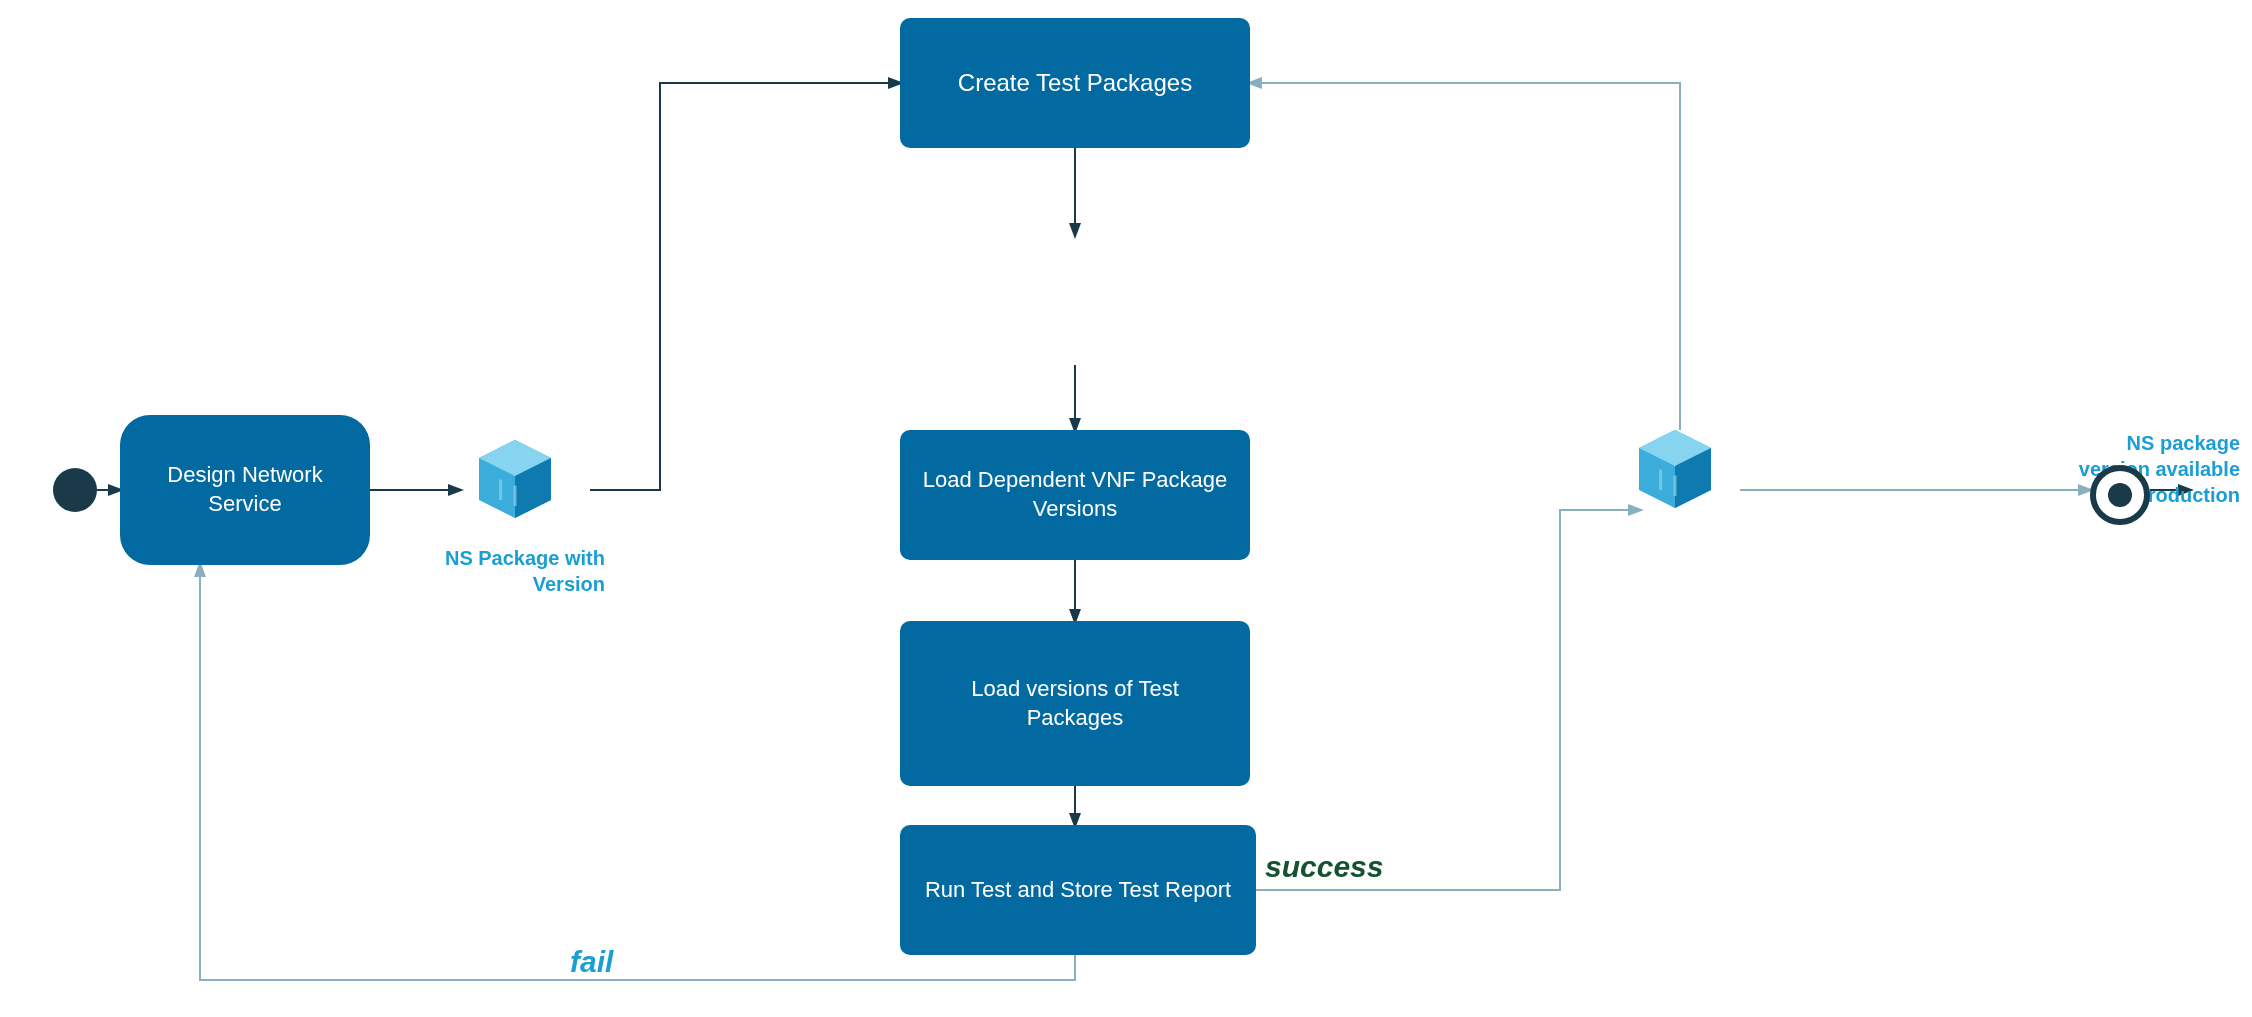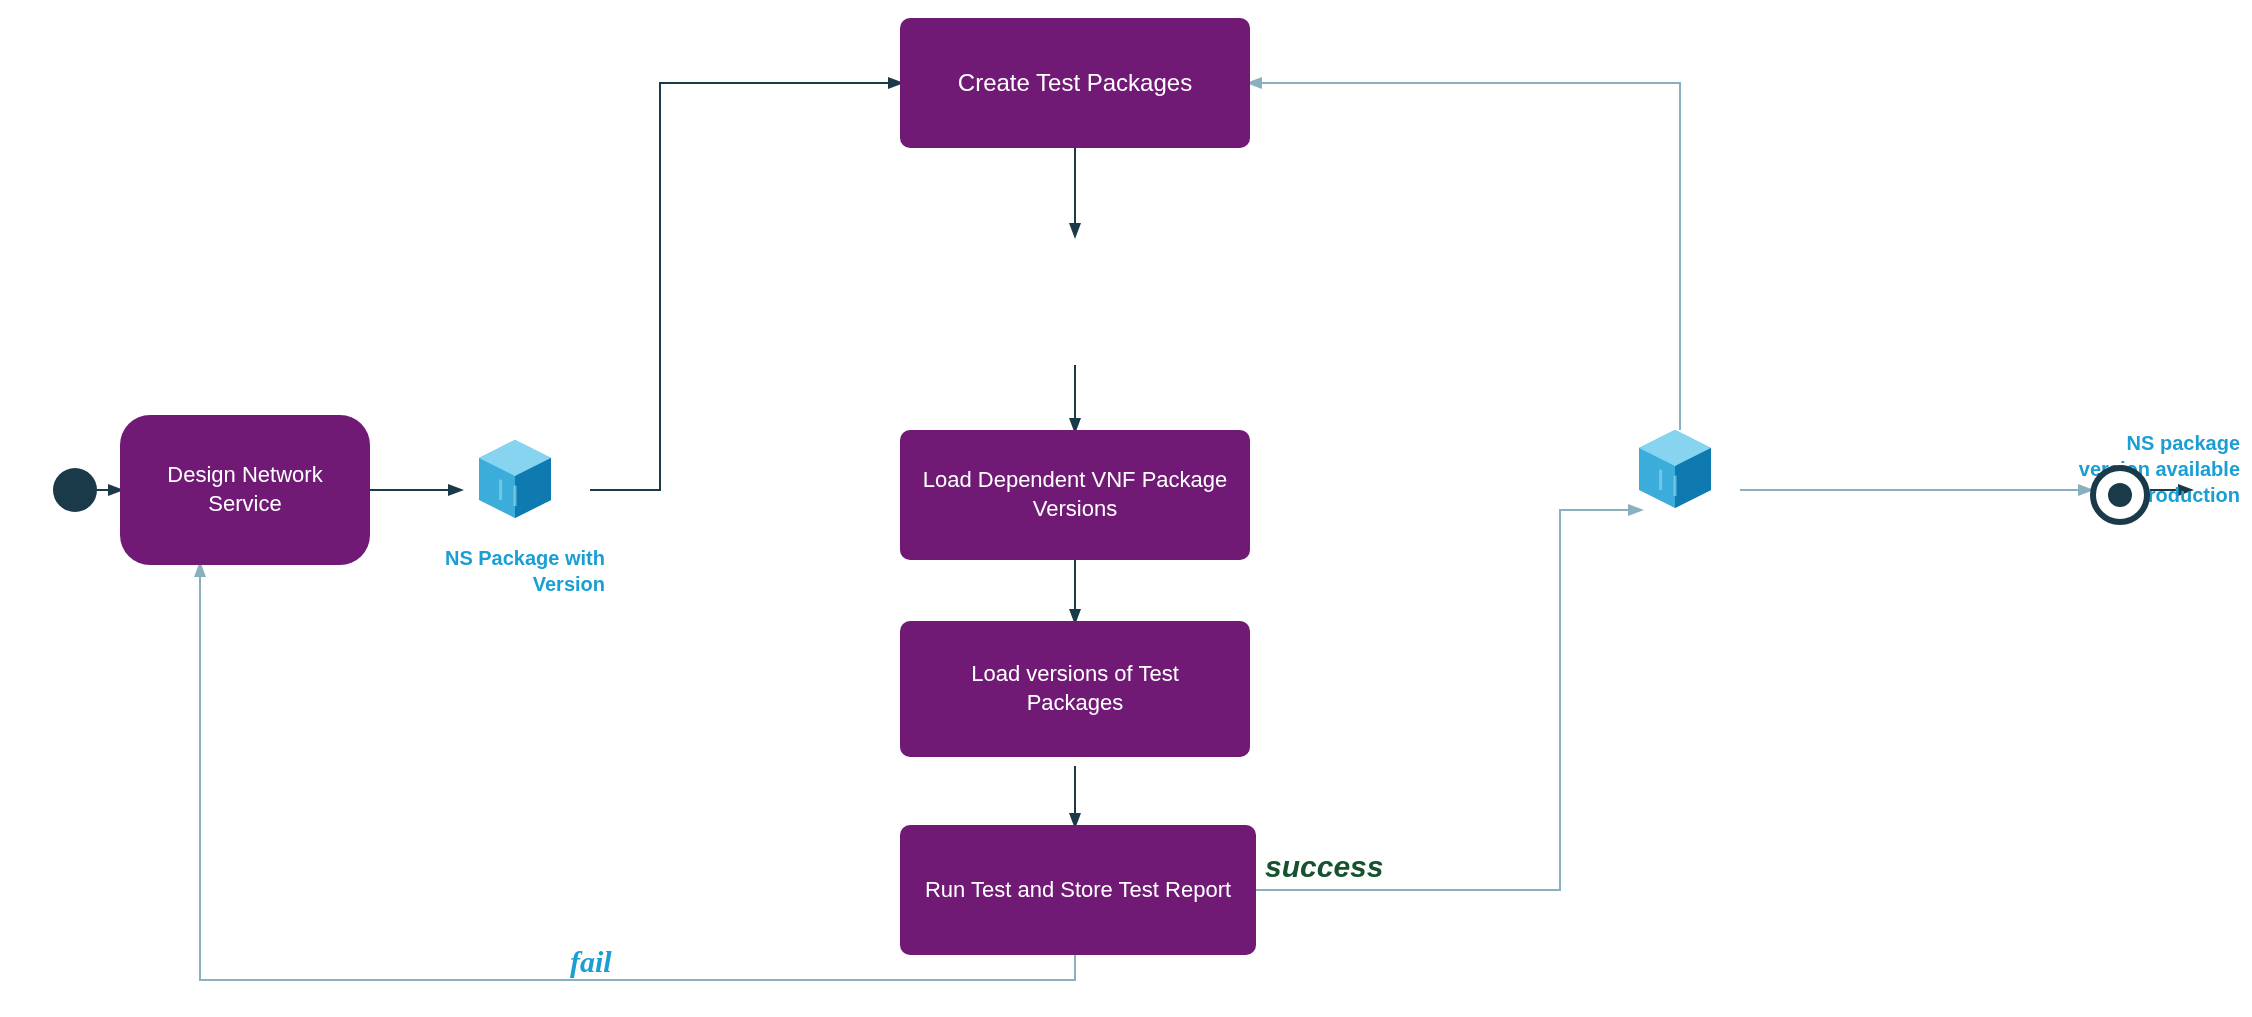--- a/index.html
+++ b/index.html
@@ -18,21 +18,21 @@
     }
     svg#lines {
       position: absolute;
       top: 0; left: 0;
       width: 2252px;
       height: 1017px;
       pointer-events: none;
     }
     .node-box {
       position: absolute;
-      background: #701a75;
+      background: #0369a1;
       color: #fff;
       border-radius: 10px;
       display: flex;
       align-items: center;
       justify-content: center;
       text-align: center;
       font-size: 22px;
       font-weight: 500;
       line-height: 1.3;
       padding: 16px 20px;
@@ -148,21 +148,21 @@
 
   <div class="node-box" style="left:900px; top:18px; width:350px; height:130px; font-size:24px;">
     Create Test Packages
   </div>
 
 
   <div class="node-box" style="left:900px; top:430px; width:350px; height:130px; font-size:22px;">
     Load Dependent VNF Package Versions
   </div>
 
-  <div class="node-box" style="left:900px; top:621px; width:350px; height:136px; font-size:22px;">
+  <div class="node-box" style="left:900px; top:621px; width:350px; height:165px; font-size:22px;">
     Load versions of Test Packages
   </div>
 
   <div class="node-box" style="left:900px; top:825px; width:356px; height:130px; font-size:22px;">
     Run Test and Store Test Report
   </div>
 
   <div class="box-icon" style="left:1610px; top:400px; width:130px; height:120px;">
     <svg viewBox="0 0 100 100" width="130" height="120">
       <polygon points="20,40 50,25 80,40 80,75 50,90 20,75" fill="#1a9ed4" opacity="0.85"></polygon>
@@ -179,17 +179,17 @@
   <div class="artifact-label" style="left:2040px; top:430px; width:200px; font-size:20px;">
     NS package<br>version available<br>in production
   </div>
 
   <div class="node-circle-end" style="left:2090px; top:465px;"></div>
 
   <div class="flow-label" style="left:1265px; top:850px; color:#14532d; font-size:30px; font-style:italic; font-weight:700;">
     success
   </div>
 
-  <div class="flow-label" style="left:570px; top:945px; color:#1a9ed4; font-size:30px; font-style:italic; font-weight:700;font-family:Liberation Serif, serif;">
+  <div class="flow-label" style="left:570px; top:945px; color:#1a9ed4; font-size:30px; font-style:italic; font-weight:700;">
     fail
   </div>
 
 </div>
 
 </body></html>

